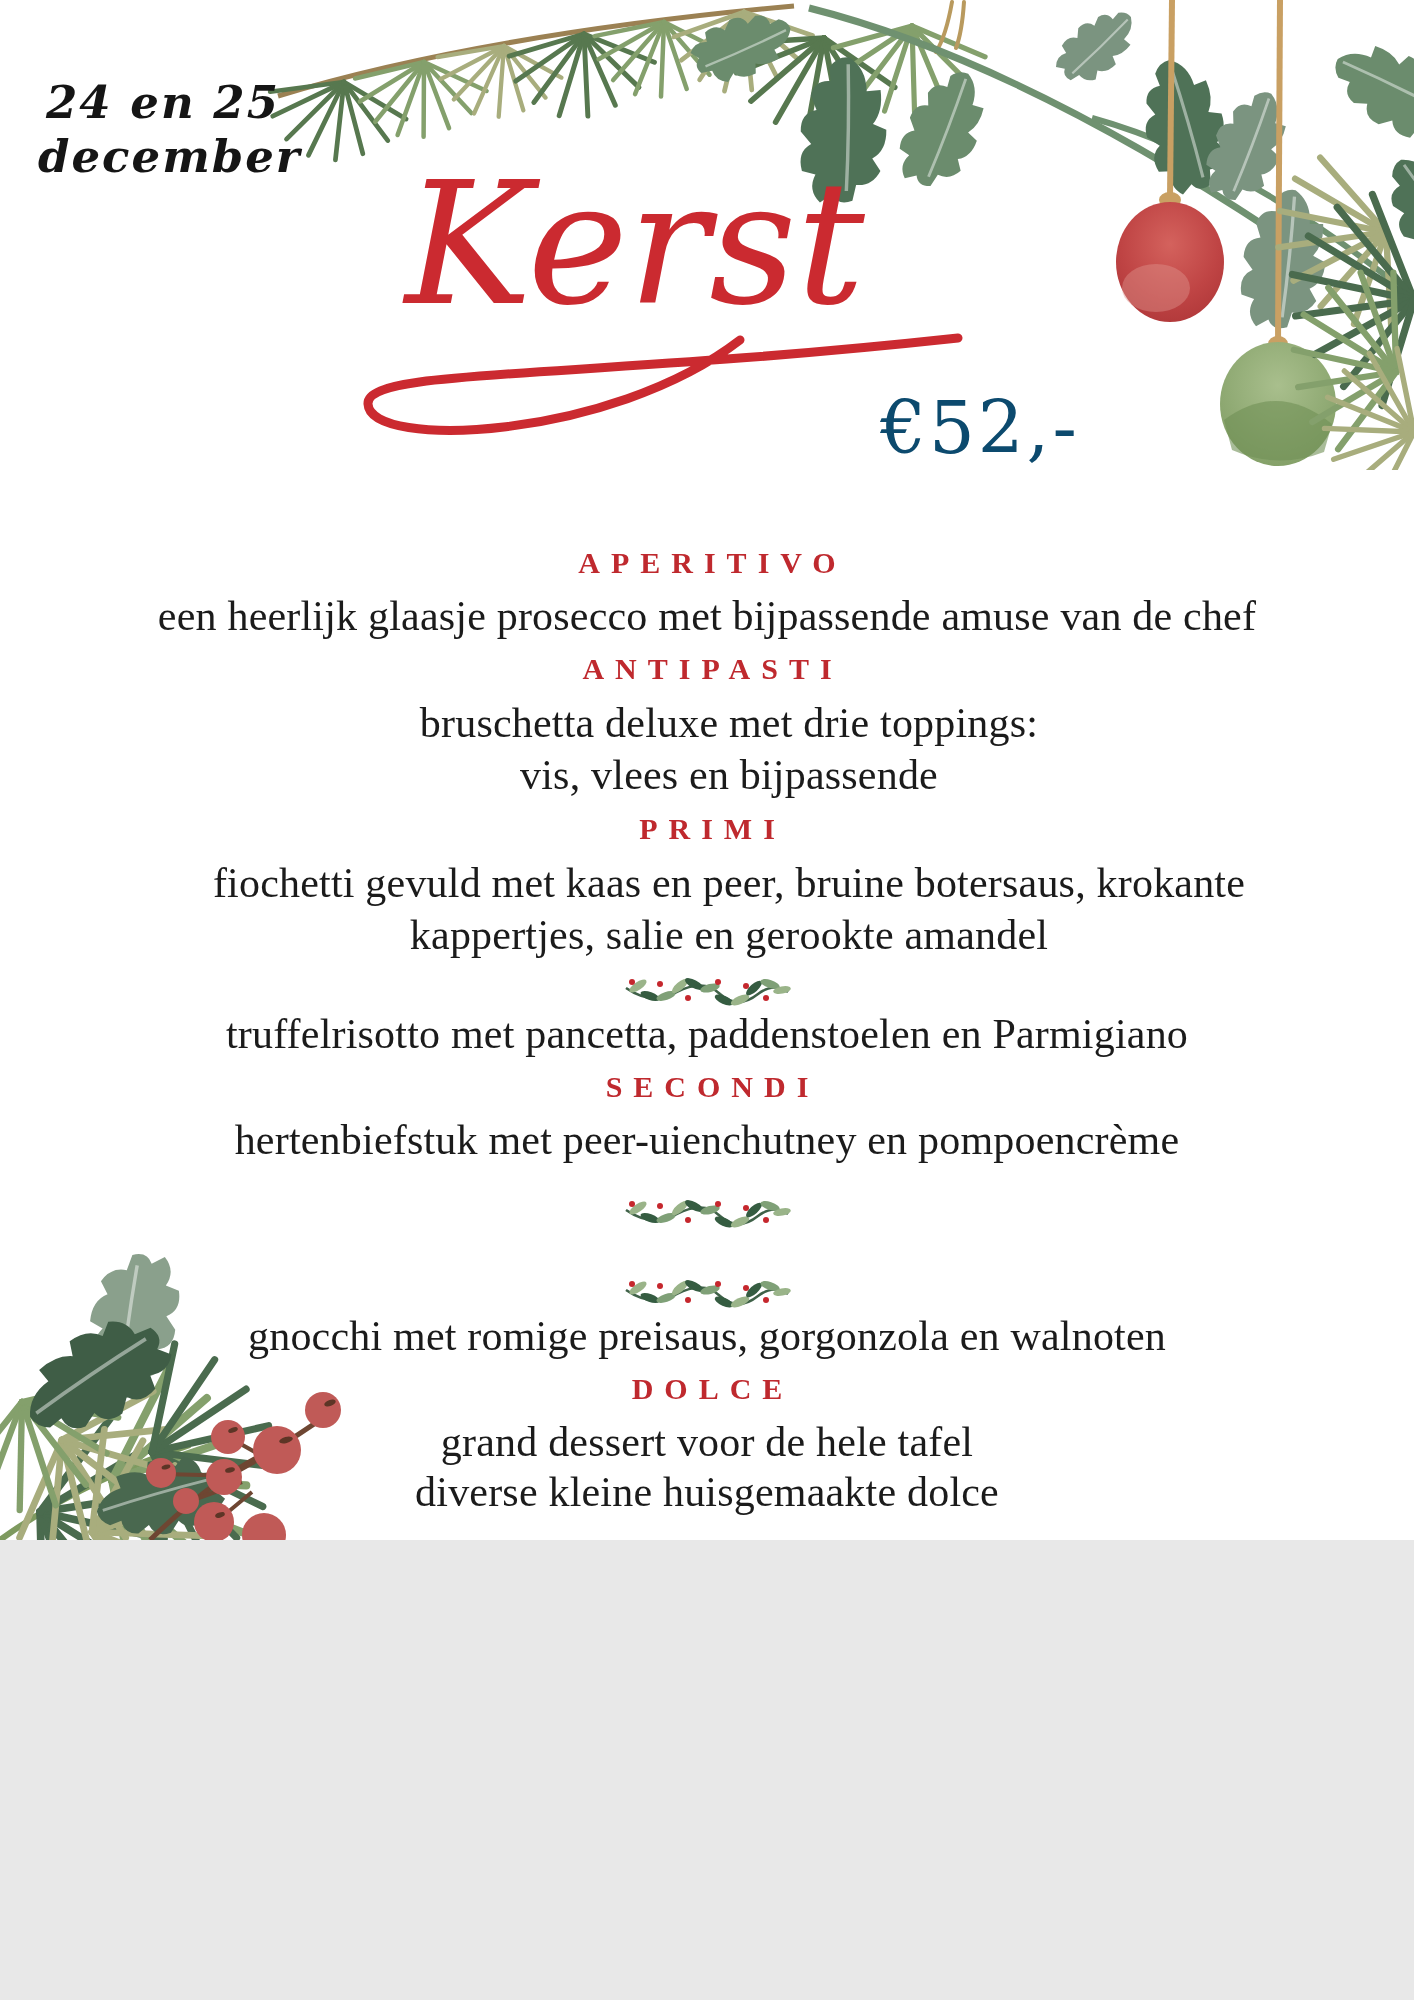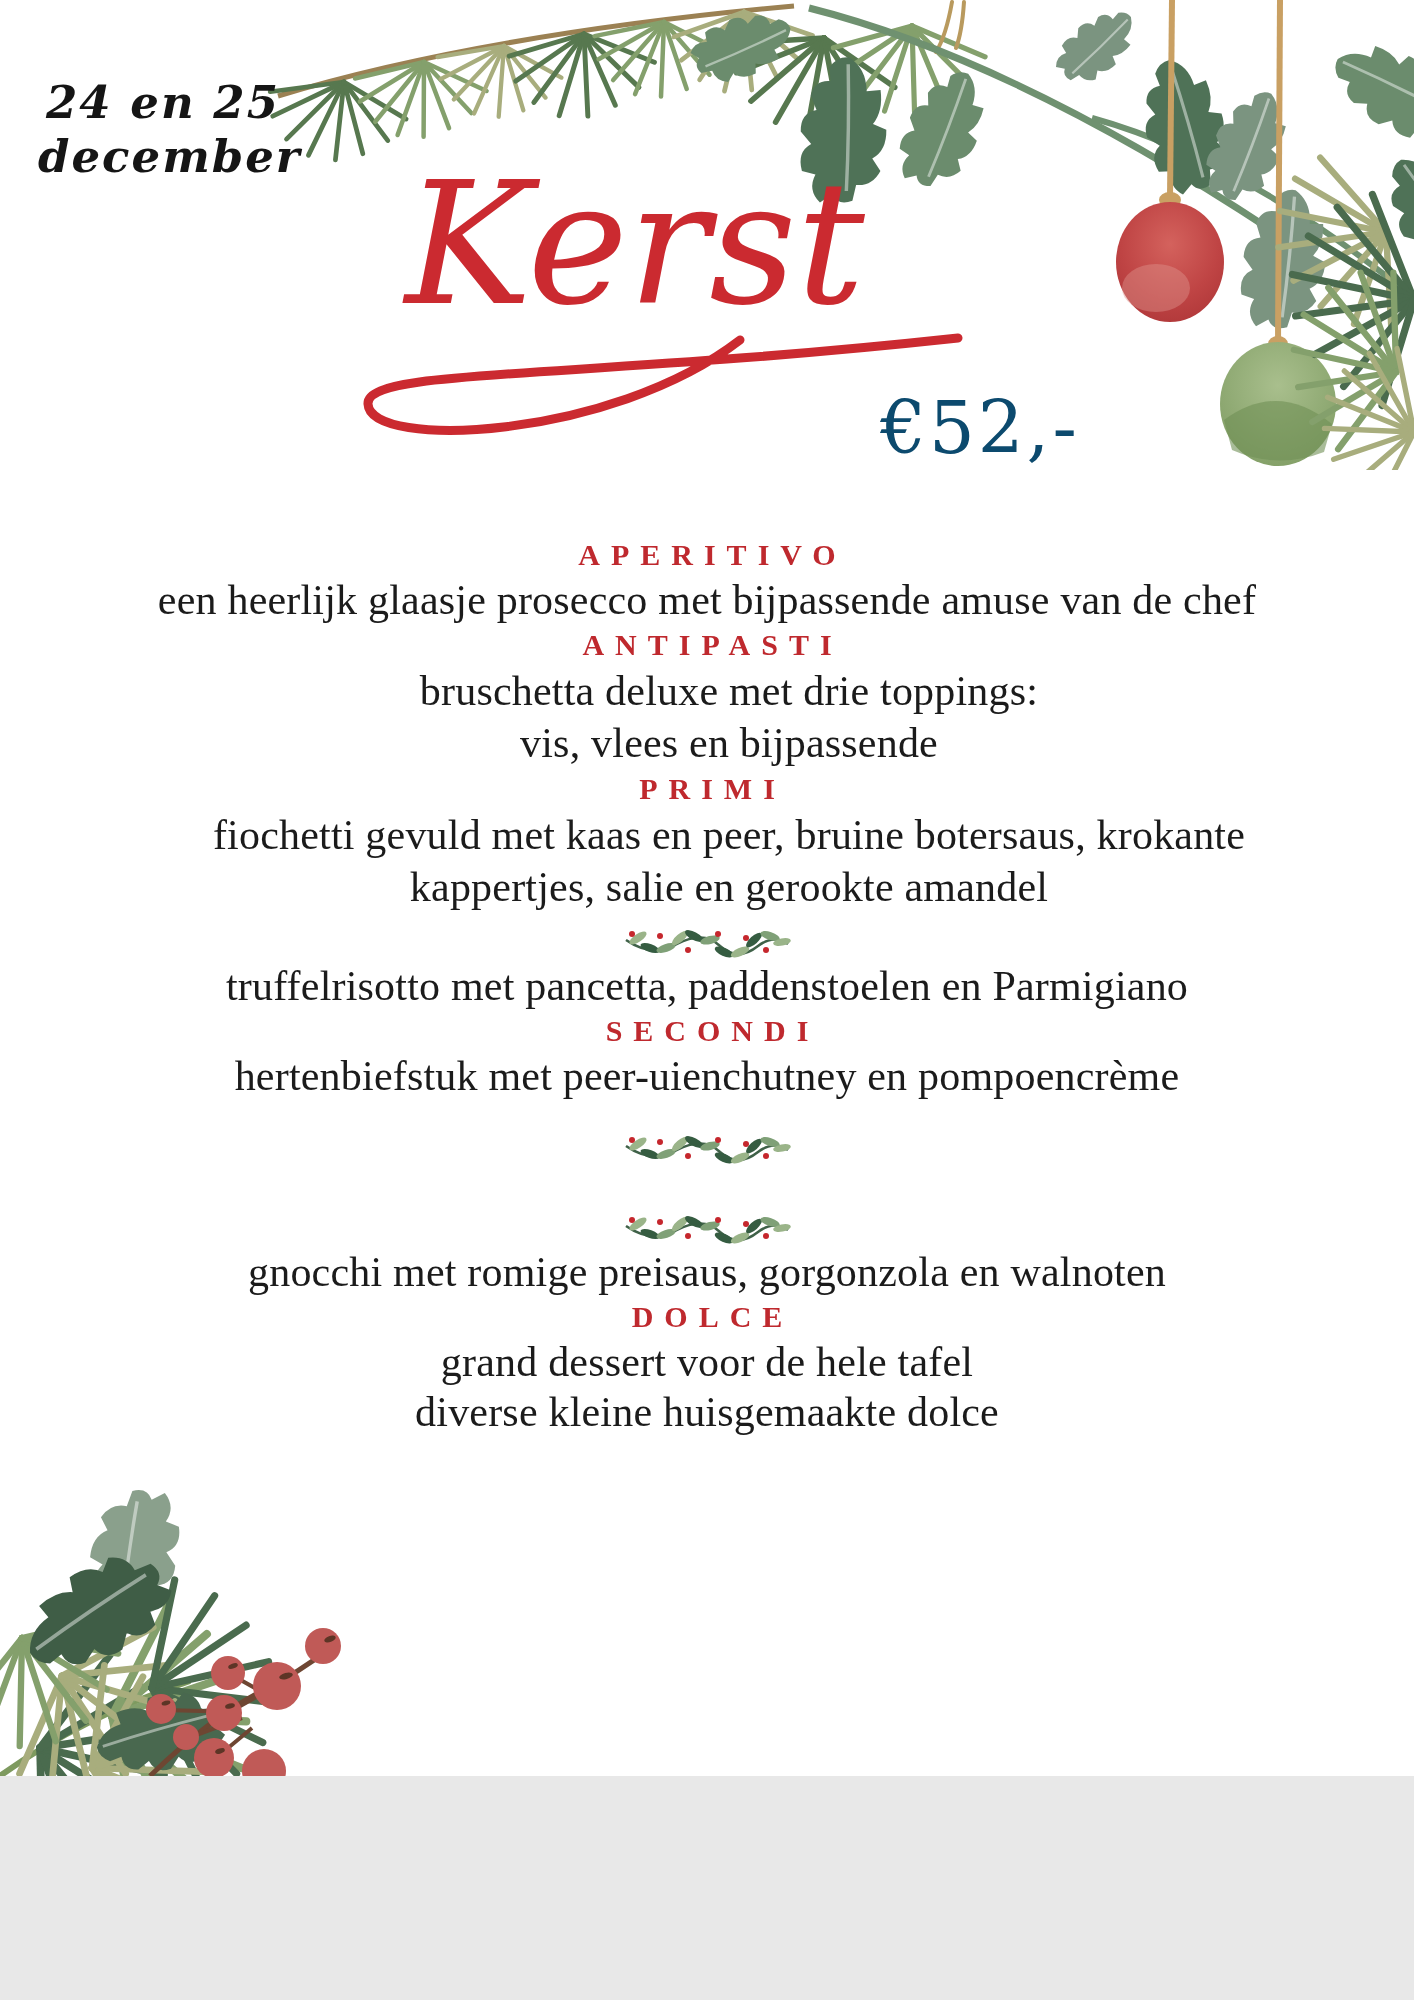--- a/index.html
+++ b/index.html
@@ -1,17 +1,17 @@
 <!DOCTYPE html>
 <html><head>
 <meta charset="utf-8">
 <style>
   html,body{margin:0;padding:0;background:#e8e8e8;}
   .canvas{
-    position:relative;width:1414px;height:1776px;margin:0 auto;
+    position:relative;width:1414px;height:1540px;margin:0 auto;
     background:#ffffff;overflow:hidden;
     font-family:"Liberation Serif",serif;color:#1b1b1b;
   }
   
   .date-block{
     position:absolute;left:38px;top:76px;width:250px;text-align:center;
     font-family:"DejaVu Serif",serif;font-style:italic;font-weight:bold;
     font-size:45px;line-height:54px;color:#151515;letter-spacing:2px;
   }
   .kerst-title{
@@ -21,21 +21,21 @@
   }
   .kerst-swash{position:absolute;left:310px;top:332px;width:660px;height:110px;}
   .price{
     position:absolute;left:850px;top:378px;width:260px;text-align:center;
     font-family:"DejaVu Serif",serif;font-size:72px;line-height:100px;
     color:#0c4a6e;letter-spacing:3px;
   }
   
   .menu{position:absolute;left:0;top:535px;width:1414px;text-align:center;}
   .menu h2{
-    margin:0;font-size:30px;line-height:40px;font-weight:bold;
+    margin:8px;font-size:30px;line-height:40px;font-weight:bold;
     letter-spacing:11px;padding-left:11px;color:#bf292e;
     font-family:"Liberation Serif",serif;
   }
   .menu p{margin:0;font-size:42px;line-height:50px;letter-spacing:0.2px;color:#1b1b1b;}
   .menu p.two{line-height:52px;margin-left:44px;}
   .mt12{margin-top:12px}.mt20{margin-top:20px}.mt52{margin-top:52px}
   .mt28{margin-top:28px}.mt44{margin-top:44px}.mt24{margin-top:24px}
   .mt10{margin-top:10px}.mt2{margin-top:2px}.mt48{margin-top:48px}
   .mt36{margin-top:36px}.mt42{margin-top:42px}
   .divider{height:38px;display:flex;align-items:center;justify-content:center;}

